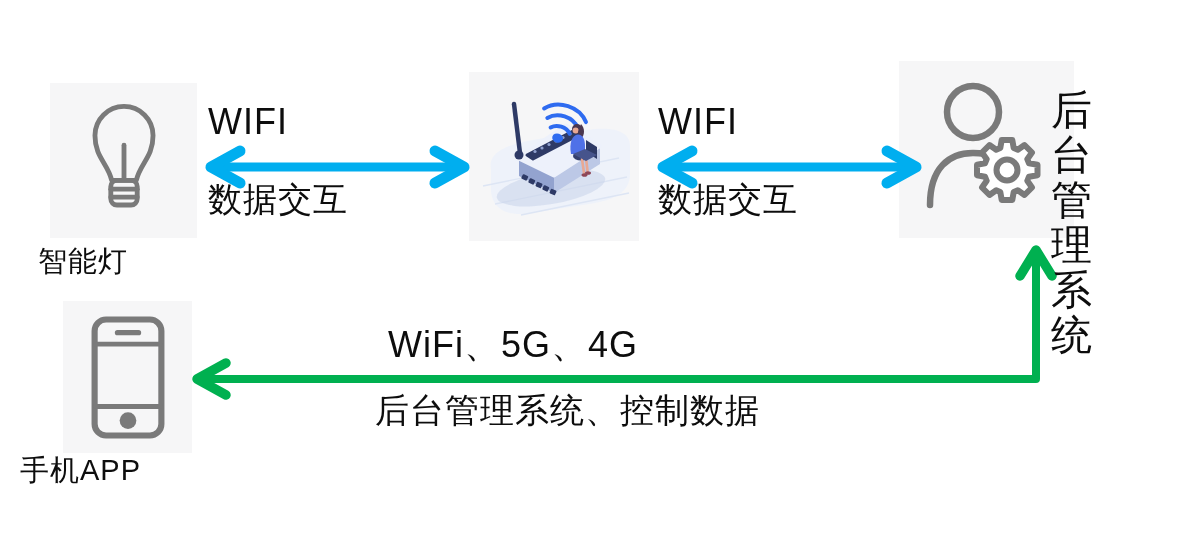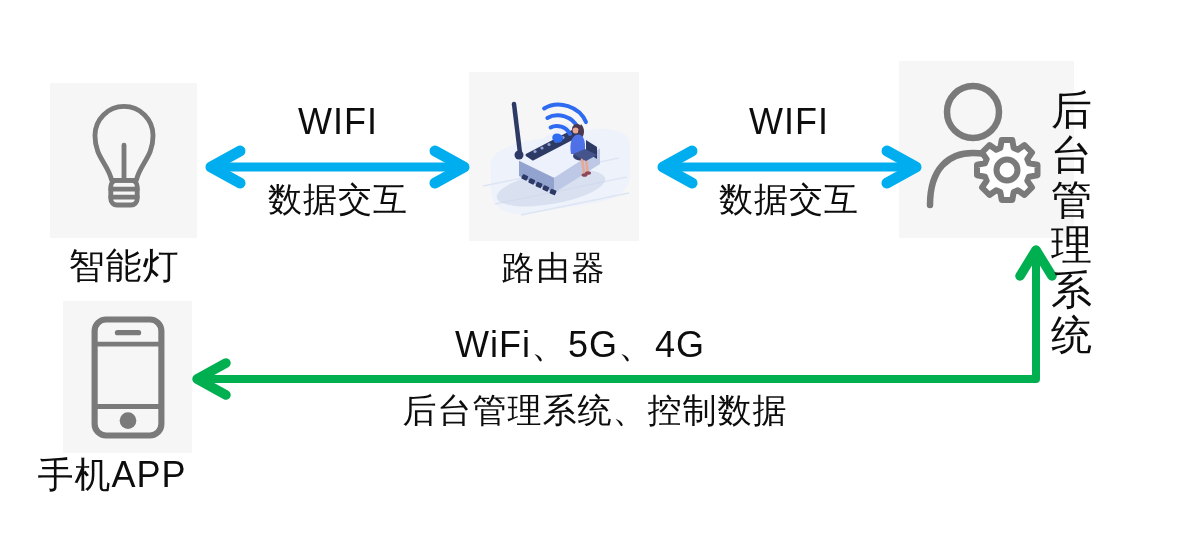--- a/index.html
+++ b/index.html
@@ -2,22 +2,22 @@
 <html><head>
 <meta charset="utf-8">
 <style>
   html,body{margin:0;padding:0;background:#fff;}
   .canvas{position:relative;width:1185px;height:550px;background:#ffffff;overflow:hidden;
           font-family:"Liberation Sans","DejaVu Sans",sans-serif;color:#111;}
   .node-bg{position:absolute;background:#f6f6f7;display:flex;align-items:center;justify-content:center;}
   .abs{position:absolute;}
   .lbl-cn{font-family:"Liberation Serif","DejaVu Serif",serif;color:#0d0d0d;}
   .lbl-en{font-family:"Liberation Sans","DejaVu Sans",sans-serif;color:#0d0d0d;}
-  .center{text-align:center;}
-  .node-label{font-size:36px;letter-spacing:1px;}
+  .center{text-align:left;}
+  .node-label{font-size:29px;letter-spacing:1px;}
   .link-main{font-size:36px;letter-spacing:1px;}
   .link-sub{font-size:34px;letter-spacing:1px;}
   svg{display:block;}
 </style>
 </head>
 <body>
 
 <div class="canvas">
 
   <div class="node-bg" style="left:50px;top:83px;width:147px;height:155px;">
@@ -136,21 +136,20 @@
 
     <g fill="none" stroke-linecap="round" stroke-linejoin="round" stroke="#00b050">
       <polyline points="203,379 1036,379 1036,258" stroke-width="8"></polyline>
       <path d="M 226,363 L 197,379 L 226,395" stroke-width="9.5"></path>
       <path d="M 1020,276 L 1036,250 L 1052,276" stroke-width="9.5"></path>
     </g>
   </svg>
 
   <div class="abs lbl-cn node-label center" style="left:38px;top:242px;width:172px;">智能灯</div>
 
-  <div class="abs lbl-cn center" style="left:469px;top:246px;width:170px;font-size:33px;letter-spacing:2px;">路由器</div>
 
   <div class="abs lbl-cn" style="left:1051px;top:88px;width:72px;font-size:41px;line-height:45px;letter-spacing:3px;">后台管理系统</div>
 
   <div class="abs center node-label" style="left:20px;top:451px;width:184px;">
     <span class="lbl-cn">手机</span><span class="lbl-en">APP</span>
   </div>
 
   <div class="abs lbl-en link-main center" style="left:208px;top:101px;width:260px;">WIFI</div>
   <div class="abs lbl-cn link-sub center" style="left:208px;top:177px;width:260px;">数据交互</div>
 

